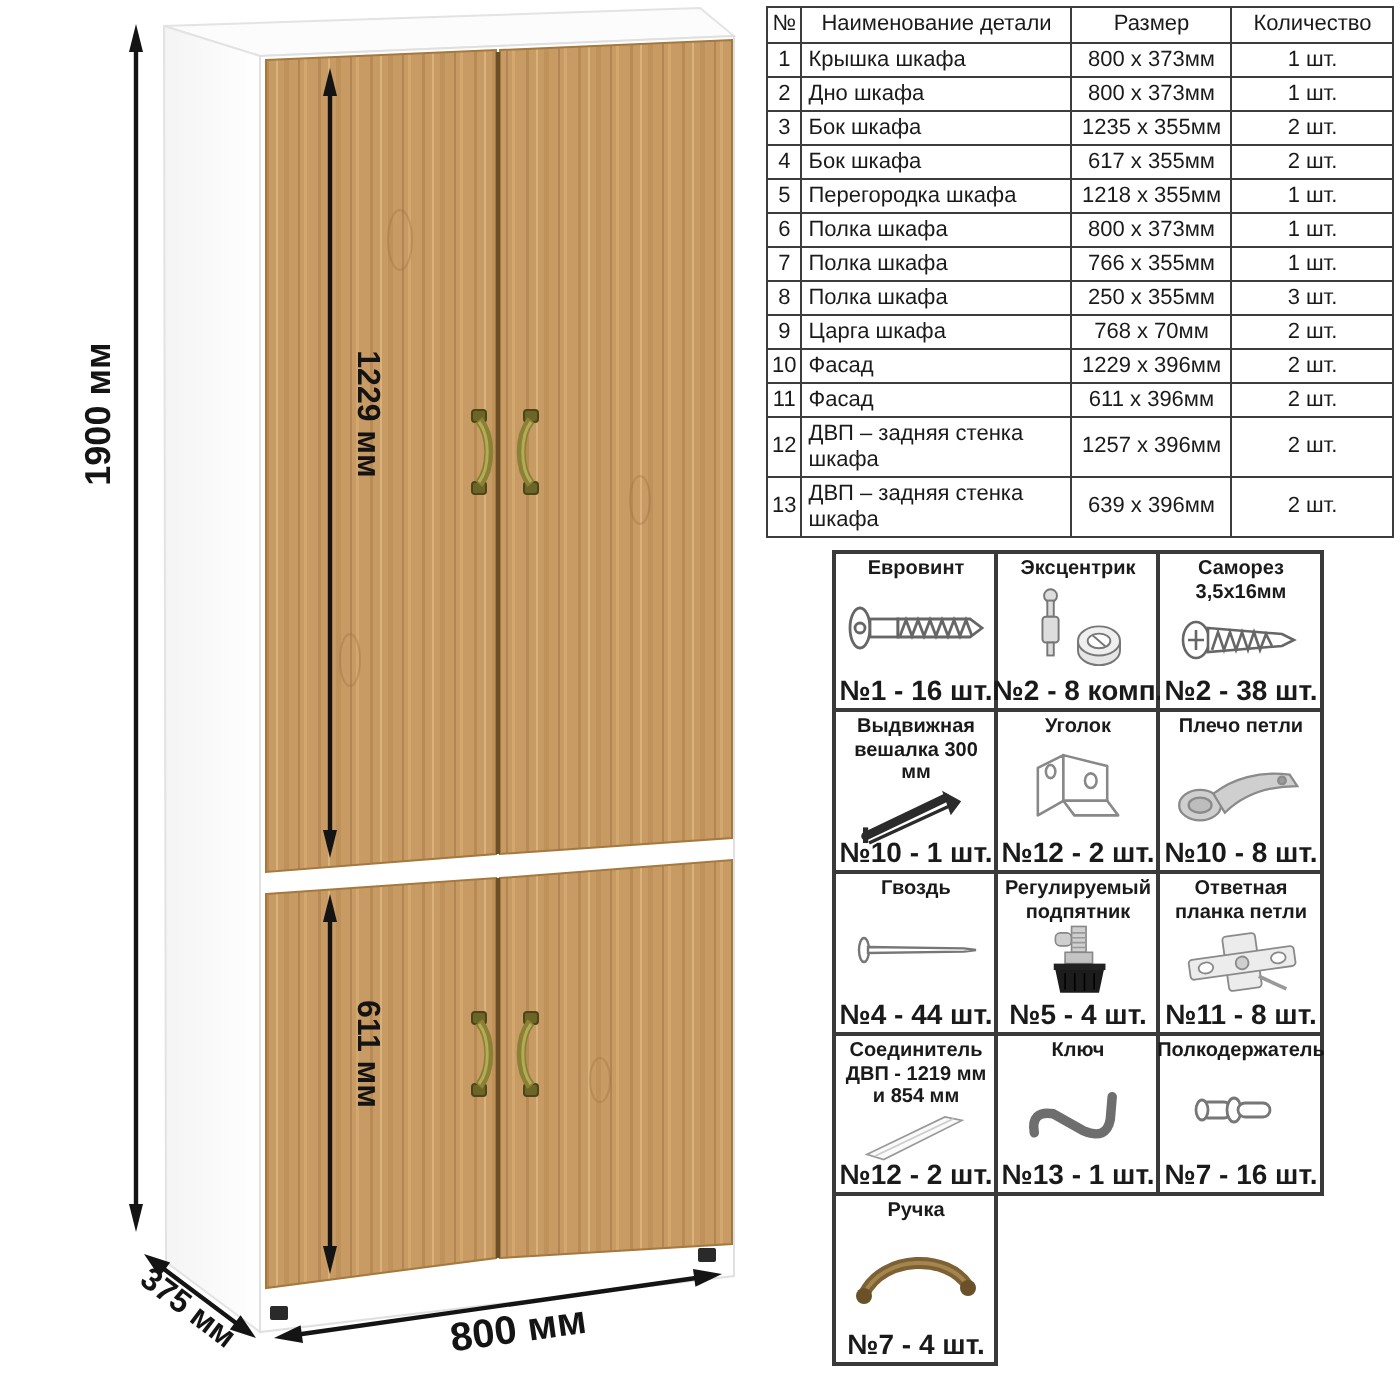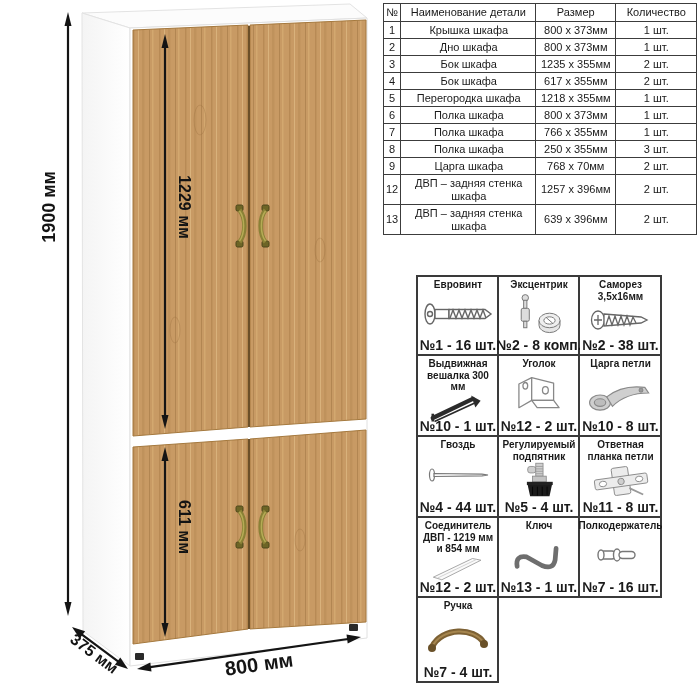--- a/index.html
+++ b/index.html
@@ -6,21 +6,21 @@
   .stage{position:relative;width:700px;height:700px;background:#fff;overflow:hidden;
          font-family:"Liberation Sans",sans-serif;color:#1a1a1a;}
   
   .parts-table{position:absolute;left:383px;top:3px;border-collapse:collapse;
                table-layout:fixed;font-size:11px;line-height:1.15;}
   .parts-table th,.parts-table td{border:1.6px solid #3c3c3c;padding:0 2px;
                overflow:hidden;background:#fff;}
   .parts-table th{font-weight:normal;text-align:center;height:17px;}
   .parts-table td{height:16px;}
   .parts-table td.c{text-align:center;}
-  .parts-table td.n{text-align:center;padding-left:3px;}
+  .parts-table td.n{text-align:left;padding-left:3px;}
   .parts-table tr.tall td{height:29px;}
   
   .hw-grid{position:absolute;left:416px;top:275px;display:grid;
            grid-template-columns:81px 81px 82px;grid-template-rows:79px 81px 81px 80px 85px;
            border-top:2px solid #3a3a3a;border-left:2px solid #3a3a3a;background:transparent;}
   .hw-cell{border-right:2px solid #3a3a3a;border-bottom:2px solid #3a3a3a;background:#fff;
            box-sizing:border-box;display:flex;flex-direction:column;align-items:center;
            justify-content:space-between;padding:2px 1px 1px 2px;}
   .hw-title{font-weight:bold;font-size:10px;text-align:center;line-height:1.15;}
   .hw-count{font-weight:bold;font-size:14px;white-space:nowrap;}
@@ -173,20 +173,32 @@
           <td class="n">Полка шкафа</td>
           <td class="c">250 х 355мм</td>
           <td class="c">3 шт.</td>
         </tr>
     <tr>
           <td class="c">9</td>
           <td class="n">Царга шкафа</td>
           <td class="c">768 х 70мм</td>
           <td class="c">2 шт.</td>
         </tr>
+    <tr>
+          <td class="c">10</td>
+          <td class="n">Фасад</td>
+          <td class="c">1229 х 396мм</td>
+          <td class="c">2 шт.</td>
+        </tr>
+    <tr>
+          <td class="c">11</td>
+          <td class="n">Фасад</td>
+          <td class="c">611 х 396мм</td>
+          <td class="c">2 шт.</td>
+        </tr>
     <tr class="tall">
           <td class="c">12</td>
           <td class="n">ДВП – задняя стенка шкафа</td>
           <td class="c">1257 х 396мм</td>
           <td class="c">2 шт.</td>
         </tr>
     <tr class="tall">
           <td class="c">13</td>
           <td class="n">ДВП – задняя стенка шкафа</td>
           <td class="c">639 х 396мм</td>
@@ -270,21 +282,21 @@
           <path d="M22,5 L46,11 L46,30 L22,30 z"></path>
           <path d="M22,30 L46,30 L52,38 L28,38 z"></path>
           <ellipse cx="37" cy="19" rx="3.2" ry="4"></ellipse>
         </g>
           </svg>
       </div>
       <div class="hw-count">№12 - 2 шт.</div>
     </div>
 
     <div class="hw-cell">
-      <div class="hw-title">Царга петли</div>
+      <div class="hw-title">Плечо петли</div>
       <div class="hw-icon">
         <svg width="70" height="40" viewBox="0 0 70 42">
             <g fill="#cfcfcf" stroke="#8a8a8a" stroke-width="1.2">
           <ellipse cx="13" cy="30" rx="11" ry="8"></ellipse>
               <ellipse cx="13" cy="30" rx="6" ry="4" fill="#bdbdbd"></ellipse>
           <path d="M20,24 C30,16 44,12 60,14 L64,20 C50,20 36,24 26,34 z"></path>
           <circle cx="56" cy="17" r="2" fill="#9a9a9a"></circle>
         </g>
           </svg>
       </div>

